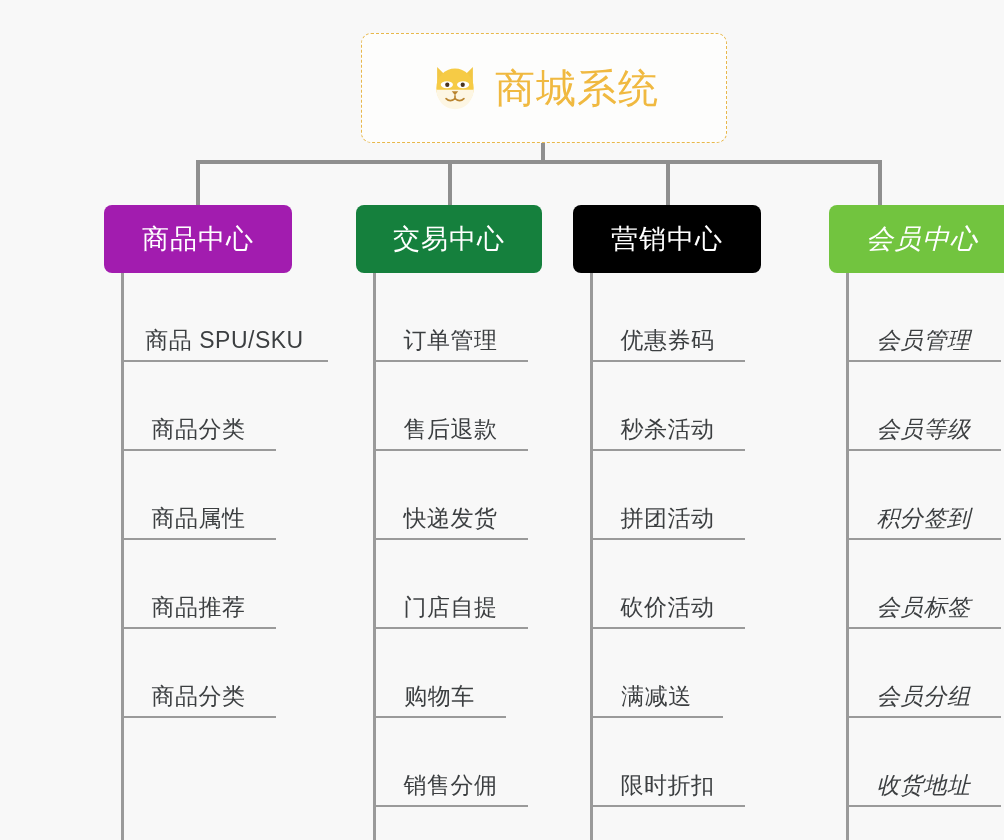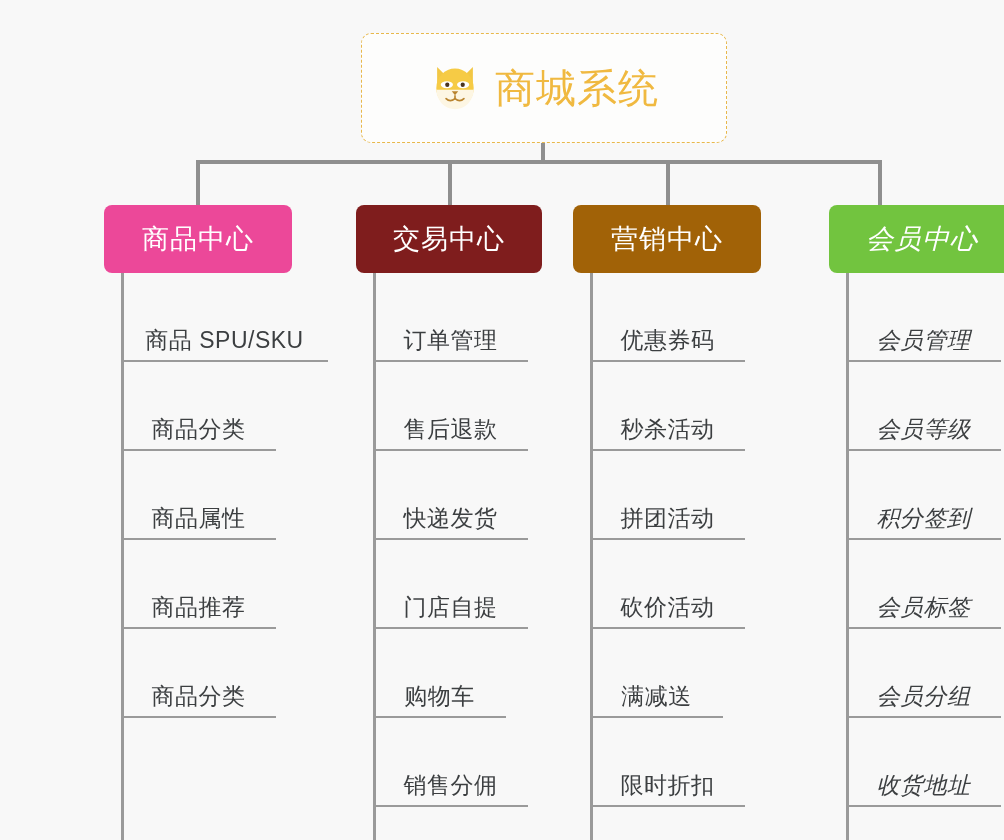--- a/index.html
+++ b/index.html
@@ -169,21 +169,21 @@
   </div>
 
   <div class="conn conn-stem"></div>
   <div class="conn conn-bus"></div>
   <div class="conn conn-drop c0"></div>
   <div class="conn conn-drop c1"></div>
   <div class="conn conn-drop c2"></div>
   <div class="conn conn-drop c3"></div>
 
   <div class="column c0">
-    <div class="cat-header" style="background: #ec4899;">
+    <div class="cat-header" style="background: #a21caf;">
       <span>商品中心</span>
     </div>
     <div class="leaf-list">
       <div class="spine"></div>
       <div class="leaf-item" style="width:207px">
         <span class="leaf-label">商品 SPU/SKU</span>
       </div>
       <div class="leaf-item" style="width:155px">
         <span class="leaf-label">商品分类</span>
       </div>
@@ -193,21 +193,21 @@
       <div class="leaf-item" style="width:155px">
         <span class="leaf-label">商品推荐</span>
       </div>
       <div class="leaf-item" style="width:155px">
         <span class="leaf-label">商品分类</span>
       </div>
     </div>
   </div>
 
   <div class="column c1">
-    <div class="cat-header" style="background: #7f1d1d;">
+    <div class="cat-header" style="background: #15803d;">
       <span>交易中心</span>
     </div>
     <div class="leaf-list">
       <div class="spine"></div>
       <div class="leaf-item" style="width:155px">
         <span class="leaf-label">订单管理</span>
       </div>
       <div class="leaf-item" style="width:155px">
         <span class="leaf-label">售后退款</span>
       </div>
@@ -220,21 +220,21 @@
       <div class="leaf-item" style="width:133px">
         <span class="leaf-label">购物车</span>
       </div>
       <div class="leaf-item" style="width:155px">
         <span class="leaf-label">销售分佣</span>
       </div>
     </div>
   </div>
 
   <div class="column c2">
-    <div class="cat-header" style="background: #a16207;">
+    <div class="cat-header" style="background: #000000;">
       <span>营销中心</span>
     </div>
     <div class="leaf-list">
       <div class="spine"></div>
       <div class="leaf-item" style="width:155px">
         <span class="leaf-label">优惠券码</span>
       </div>
       <div class="leaf-item" style="width:155px">
         <span class="leaf-label">秒杀活动</span>
       </div>

